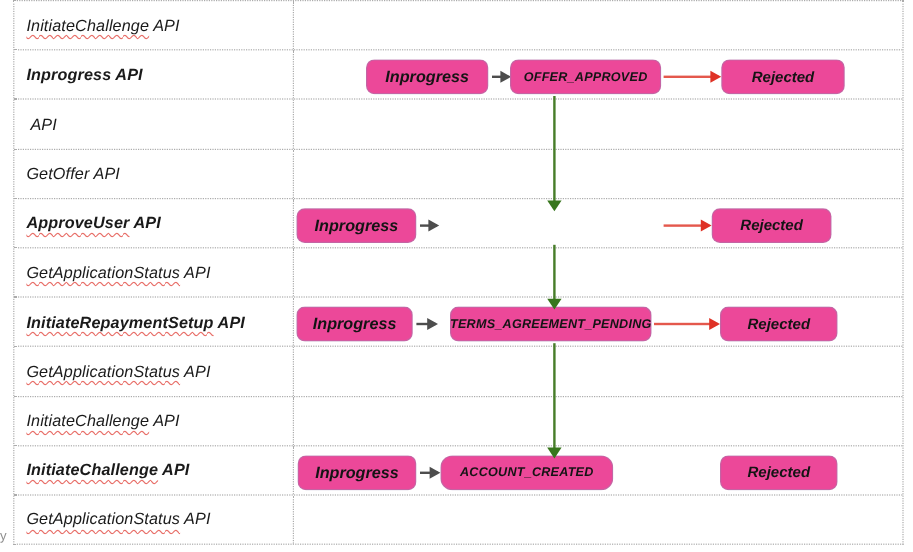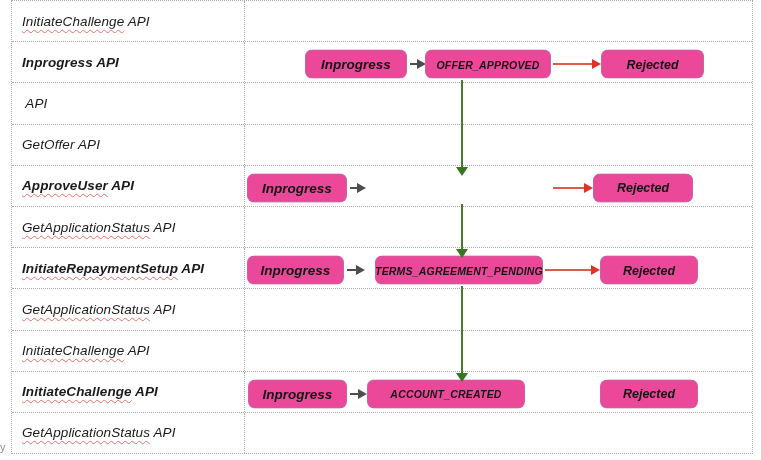--- a/index.html
+++ b/index.html
@@ -68,21 +68,21 @@
   .r2-a{left:60px;width:102px;} .r2-ga{left:165px;width:14px;}
   .r2-b{left:180px;width:126px;} .r2-ra{left:308px;width:46px;}
   .r2-c{left:356px;width:103px;}
   .r5-a{left:2px;width:100px;}  .r5-ga{left:105px;width:14px;}
   .r5-b{left:122px;width:184px;}.r5-ra{left:308px;width:38px;}
   .r5-c{left:348px;width:100px;}
   .r7-a{left:2px;width:97px;}   .r7-ga{left:102px;width:16px;}
   .r7-b{left:130px;width:168px;}.r7-ra{left:300px;width:53px;}
   .r7-c{left:355px;width:98px;}
   .r10-a{left:3px;width:99px;}  .r10-ga{left:105px;width:15px;}
-  .r10-b{left:122px;width:158px;}
+  .r10-b{left:122px;width:144px;border-radius:10px;}
   .r10-c{left:355px;width:98px;}
   
   .fragment{position:absolute;left:0px;top:441px;font-size:11px;color:#8f8f8f;}
 </style>
 </head>
 <body>
 
 <div class="doc-table">
 
   <div class="row">

